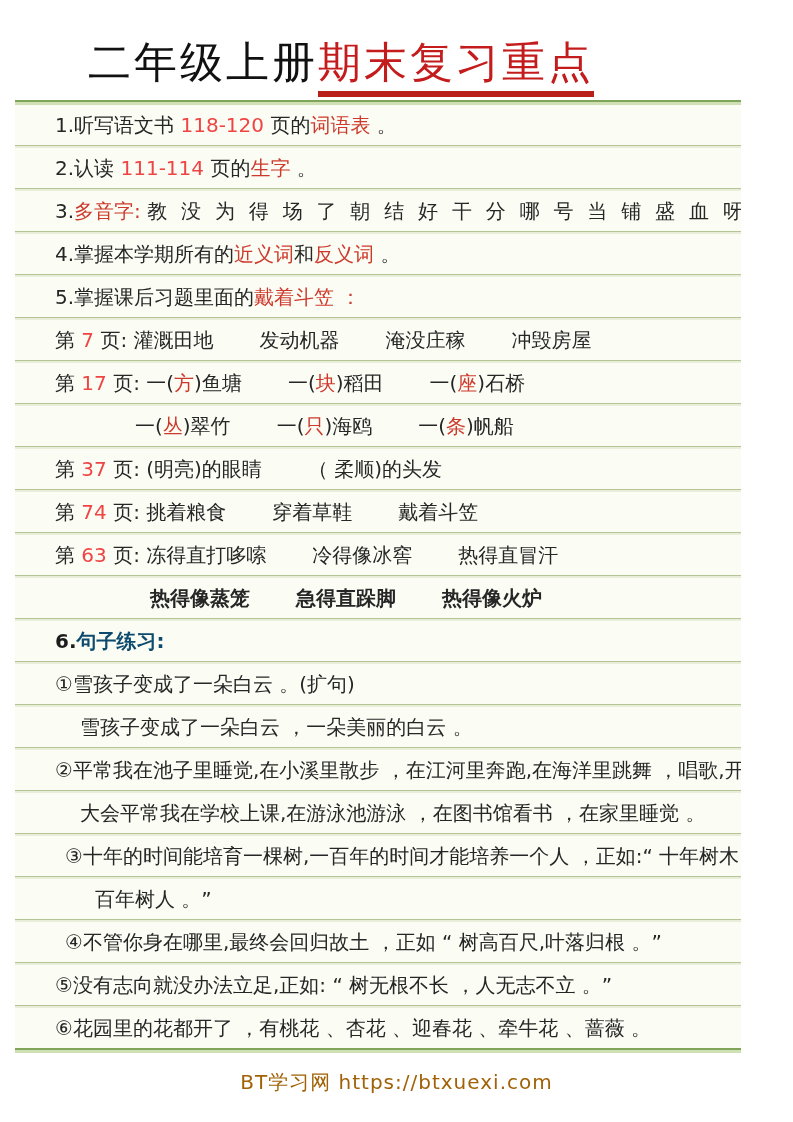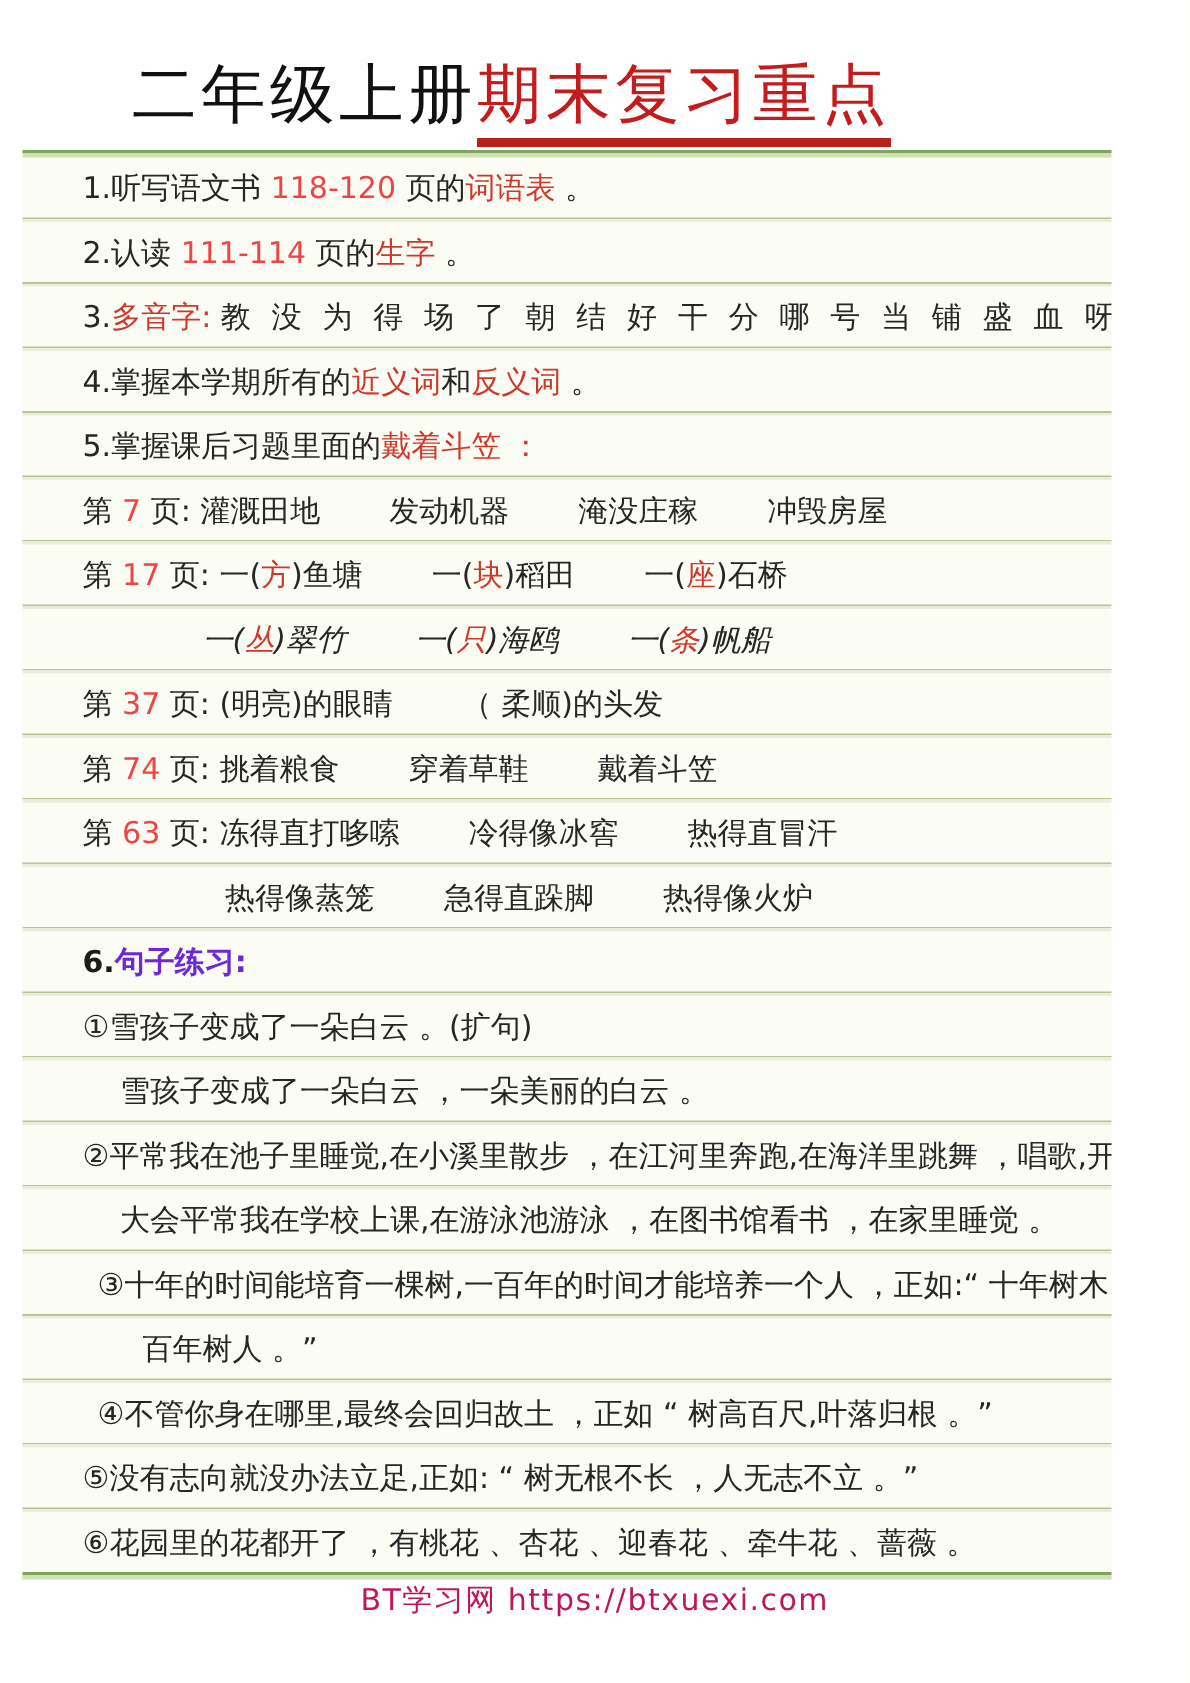--- a/index.html
+++ b/index.html
@@ -39,34 +39,35 @@
     font-size:20px;
     color:#262626;
     line-height:27px;
     padding:7px 0 6px 40px;
     white-space:nowrap;
     overflow:hidden;
   }
   .ind-s{padding-left:50px;}
   .ind-b{padding-left:65px;}
   .ind-e{padding-left:80px;}
-  .ind-c{padding-left:120px;font-style:italic;}
-  .ind-d{padding-left:135px;}
+  .ind-c{padding-left:120px;}
+  .ind-d{padding-left:135px;font-weight:bold;}
   .c-k{color:#262626;}
   .c-r{color:#cd3a2c;}
   .c-b{color:#ef4444;}
   .c-kb{color:#1c1c1c;font-weight:bold;}
-  .c-rb{color:#6d28d9;font-weight:bold;}
+  .c-rb{color:#0c4a6e;font-weight:bold;}
   .gap{margin-right:46px;}
   .spread{word-spacing:7.5px;}
   .footer{
+    margin-top:16px;
     width:793px;
     text-align:center;
     font-size:20px;
-    color:#be185d;
+    color:#a16207;
     letter-spacing:1px;
   }
 </style>
 </head>
 <body>
 
 <div>
 
   <h1 class="title"><span>二年级上册</span><span class="hl">期末复习重点</span></h1>
 

